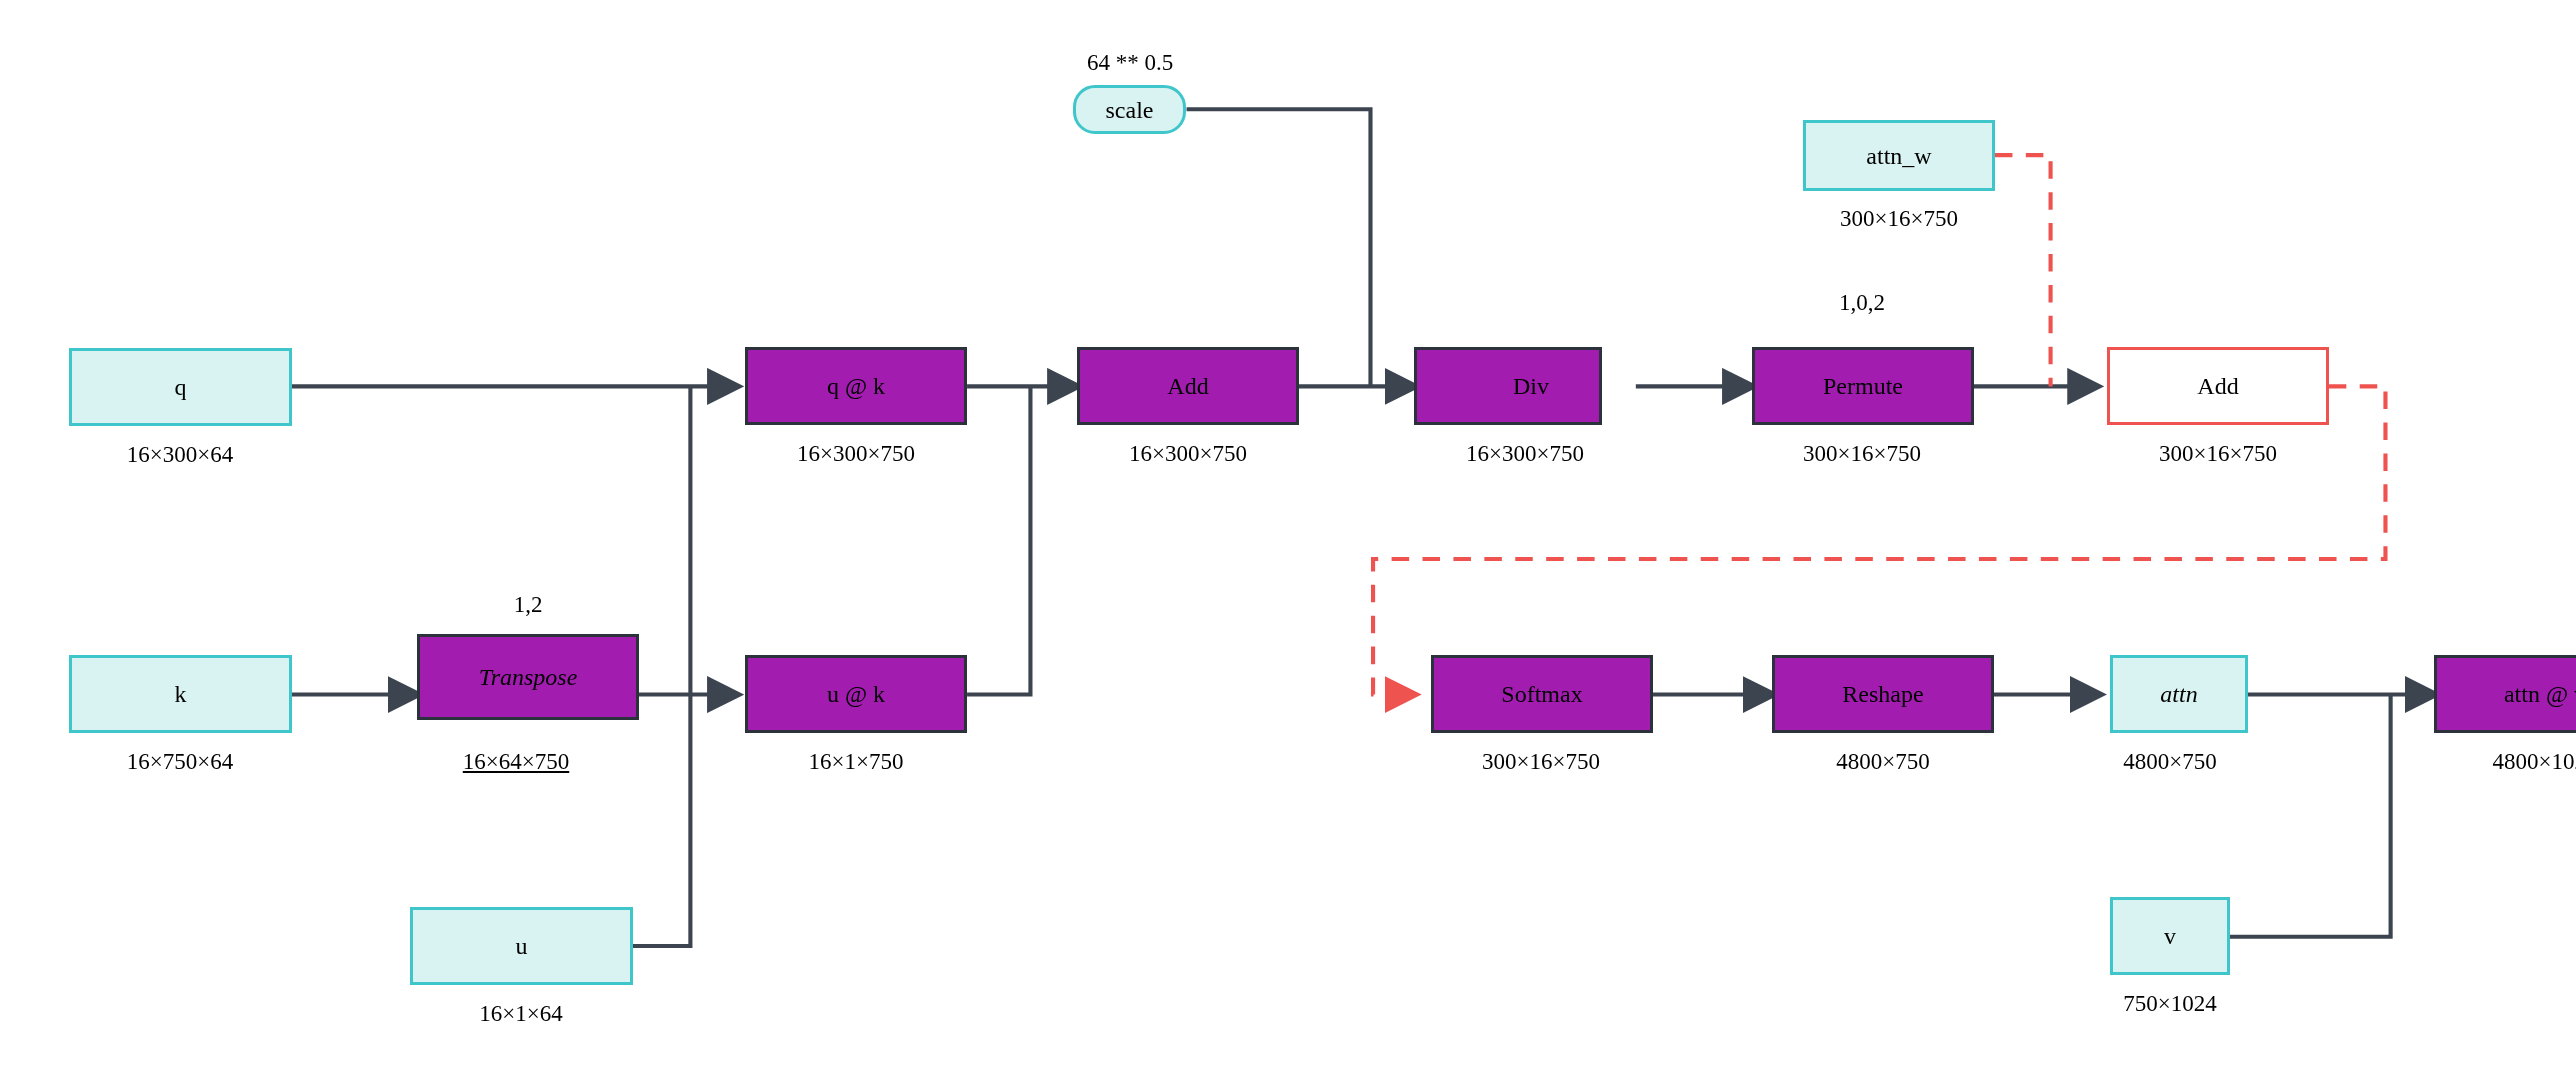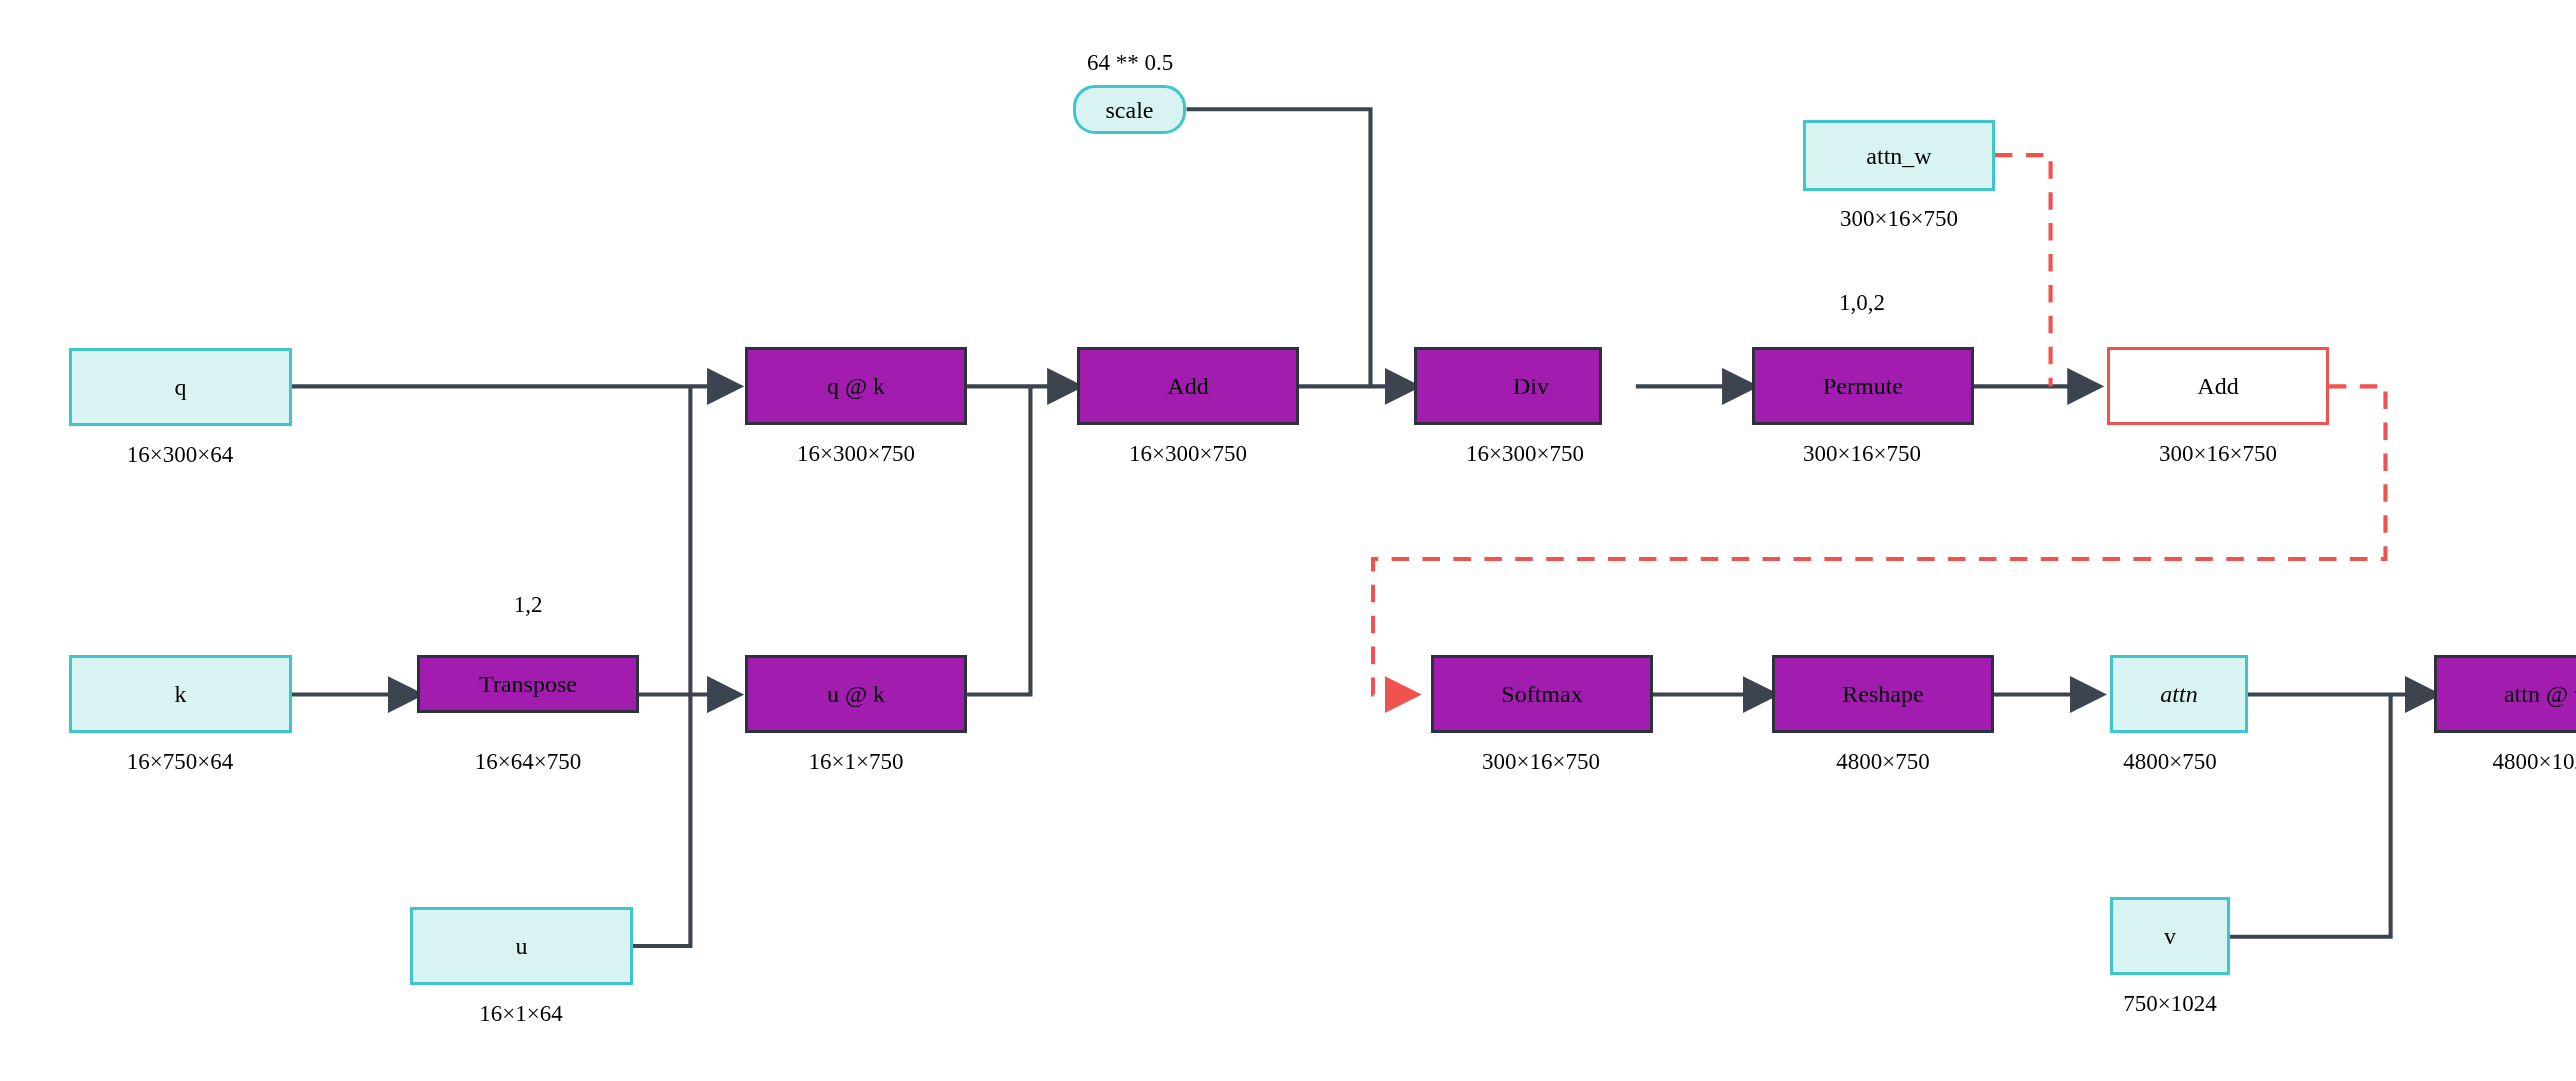--- a/index.html
+++ b/index.html
@@ -90,24 +90,24 @@
     <span class="node-label">k</span>
   </div>
   <div class="dim" style="left:180px;top:749px;">16×750×64</div>
 
   <div class="node node-tensor" style="left:410px;top:907px;width:223px;height:78px;">
     <span class="node-label">u</span>
   </div>
   <div class="dim" style="left:521px;top:1001px;">16×1×64</div>
 
   <div class="cap" style="left:528px;top:592px;">1,2</div>
-  <div class="node node-op" style="left:417px;top:655px;width:222px;height:58px;">
+  <div class="node node-op" style="left:417px;top:634px;width:222px;height:86px;font-style:italic;">
     <span class="node-label">Transpose</span>
   </div>
-  <div class="dim" style="left:528px;top:749px;">16×64×750</div>
+  <div class="dim" style="left:516px;top:749px;text-decoration:underline;">16×64×750</div>
 
   <div class="node node-op" style="left:745px;top:347px;width:222px;height:78px;">
     <span class="node-label">q @ k</span>
   </div>
   <div class="dim" style="left:856px;top:441px;">16×300×750</div>
 
   <div class="node node-op" style="left:745px;top:655px;width:222px;height:78px;">
     <span class="node-label">u @ k</span>
   </div>
   <div class="dim" style="left:856px;top:749px;">16×1×750</div>

